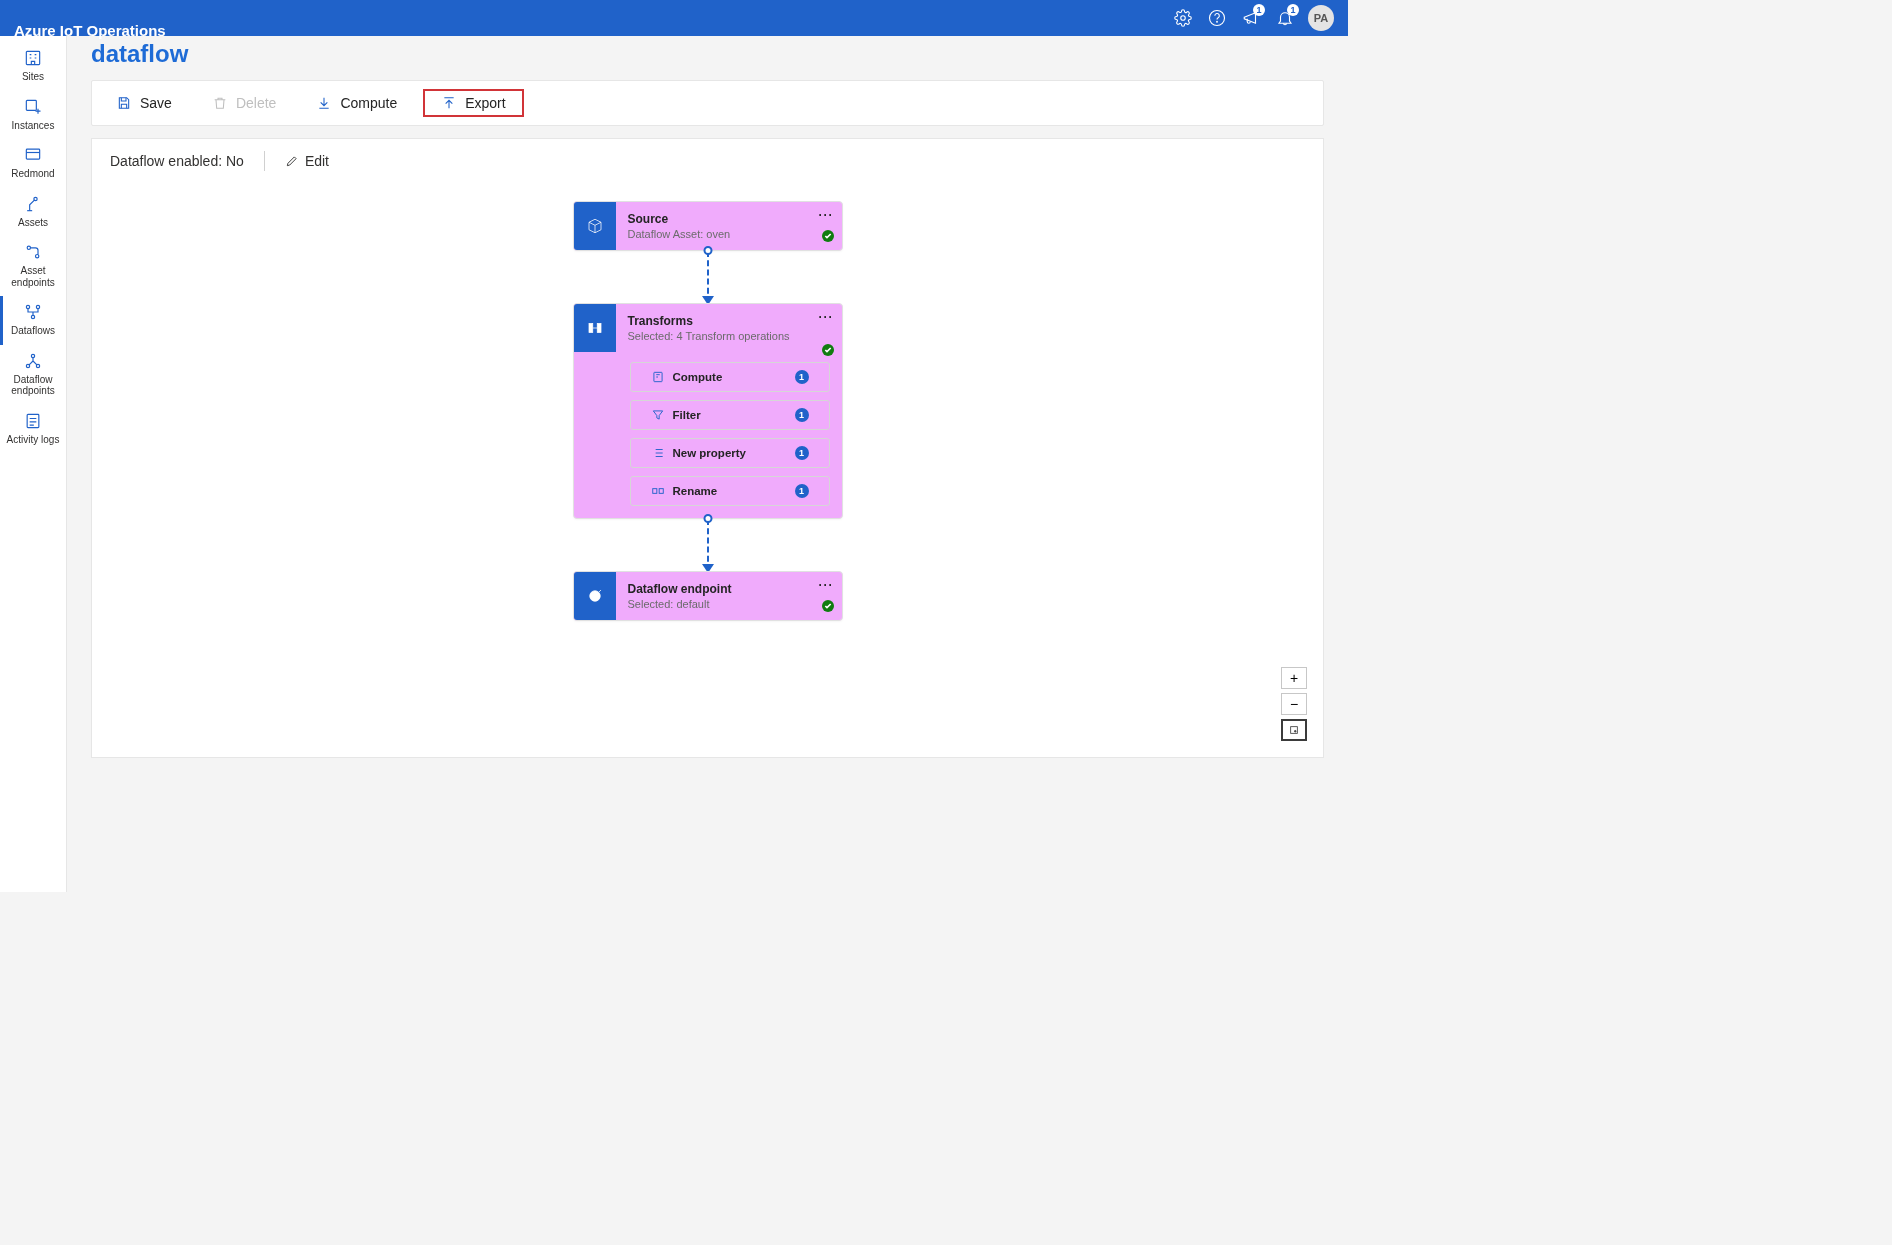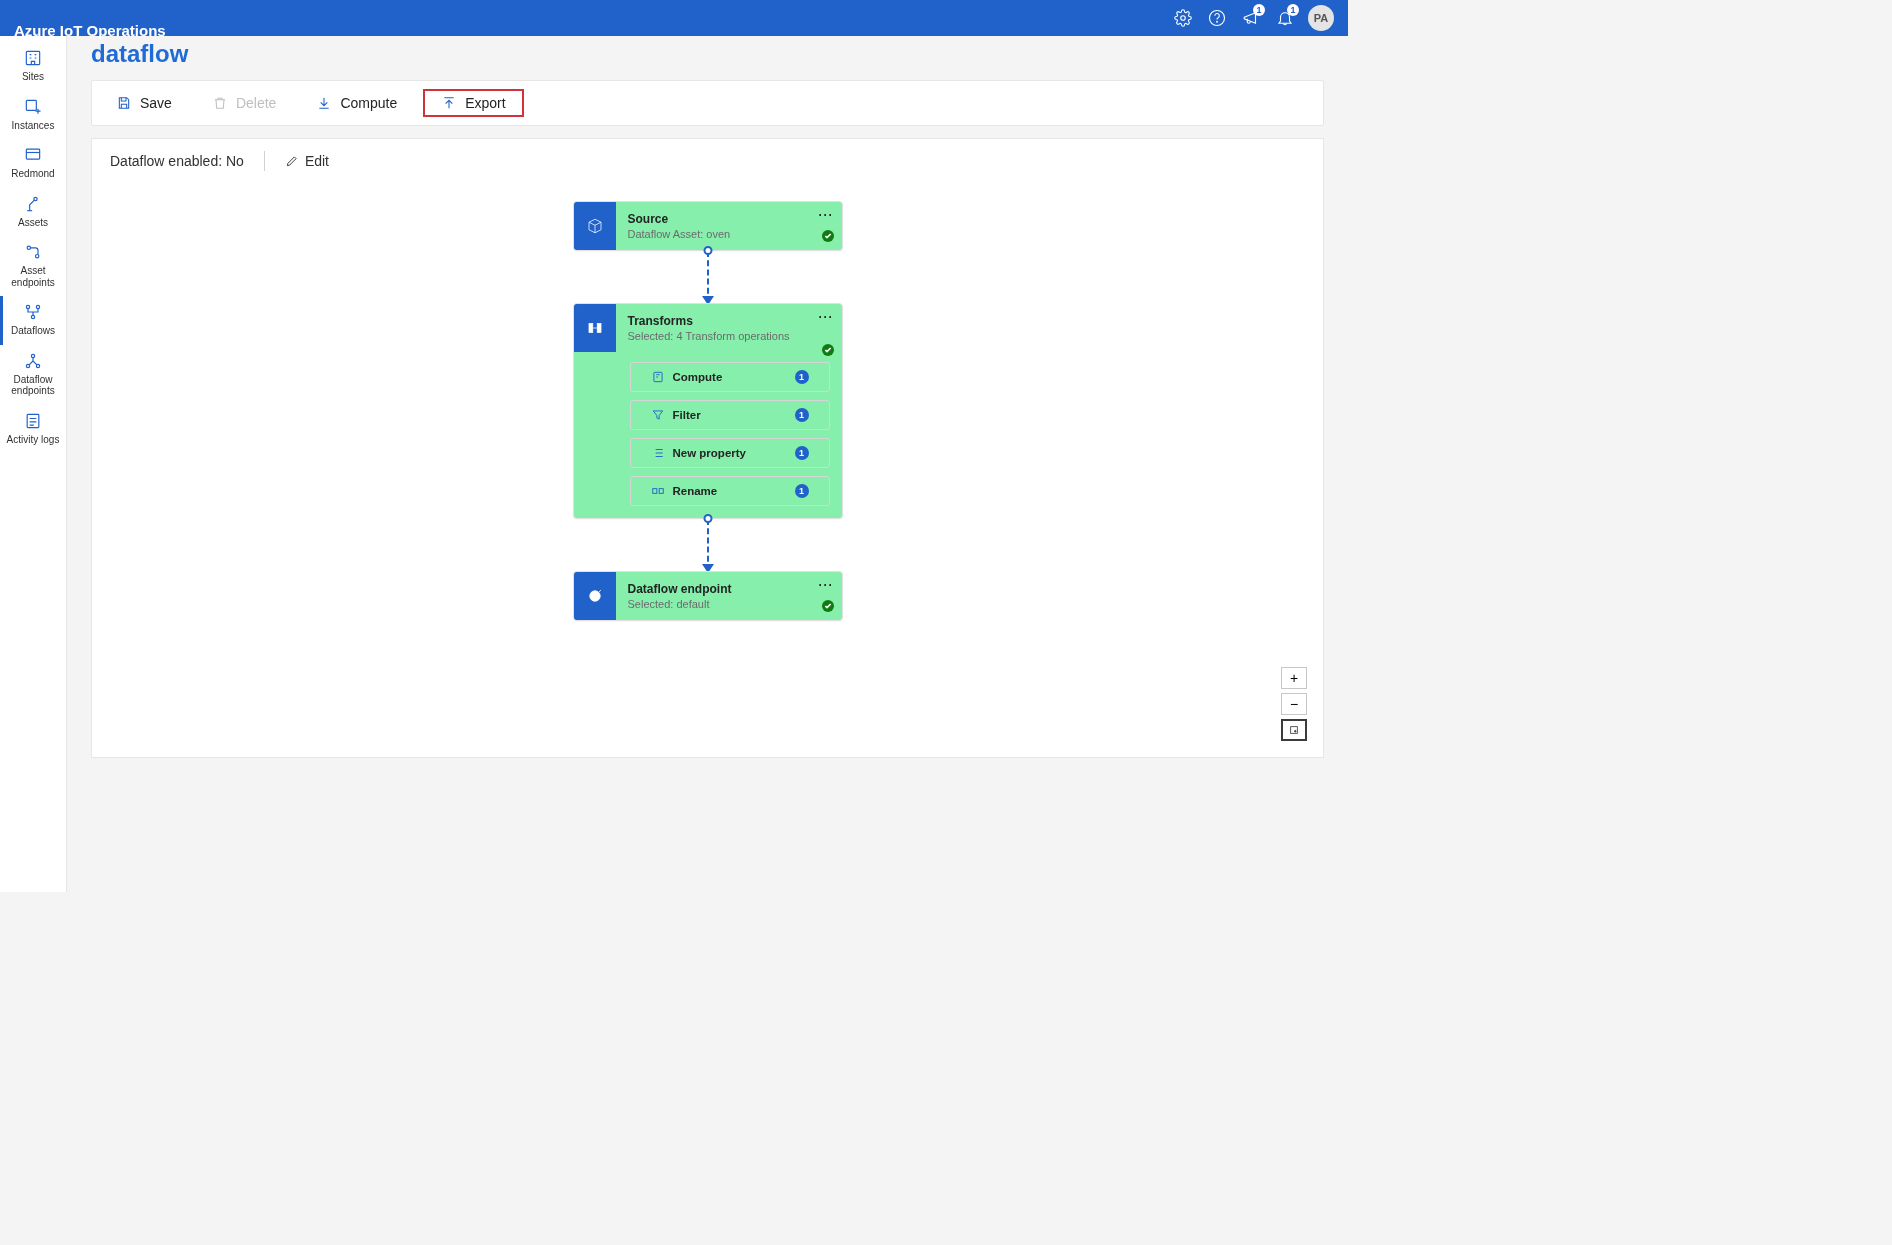--- a/index.html
+++ b/index.html
@@ -90,21 +90,21 @@
   .edit-btn svg { width:14px; height:14px; stroke:#323130; fill:none; stroke-width:1.6; }
 
   
   .canvas-wrap {
     background:#fff; border:1px solid #e6e6e6; margin:0 24px 24px;
     position:relative; padding:20px 0 24px; min-height:620px;
     display:flex; flex-direction:column; align-items:center;
   }
 
   .node {
-    background:#86efac; border:1px solid #e1e1e1; border-radius:4px;
+    background:#f0abfc; border:1px solid #e1e1e1; border-radius:4px;
     width:270px; display:flex; position:relative;
     box-shadow:0 1px 2px rgba(0,0,0,0.04);
   }
   .node .icon-col {
     width:42px; background:#2062c9; border-radius:3px 0 0 3px;
     display:flex; align-items:center; justify-content:center; flex:0 0 42px;
   }
   .node .icon-col svg { width:18px; height:18px; stroke:#fff; fill:#fff; }
   .node .content-col { flex:1; padding:10px 12px 10px 12px; }
   .node .n-title { font-size:12px; font-weight:600; color:#242424; }

